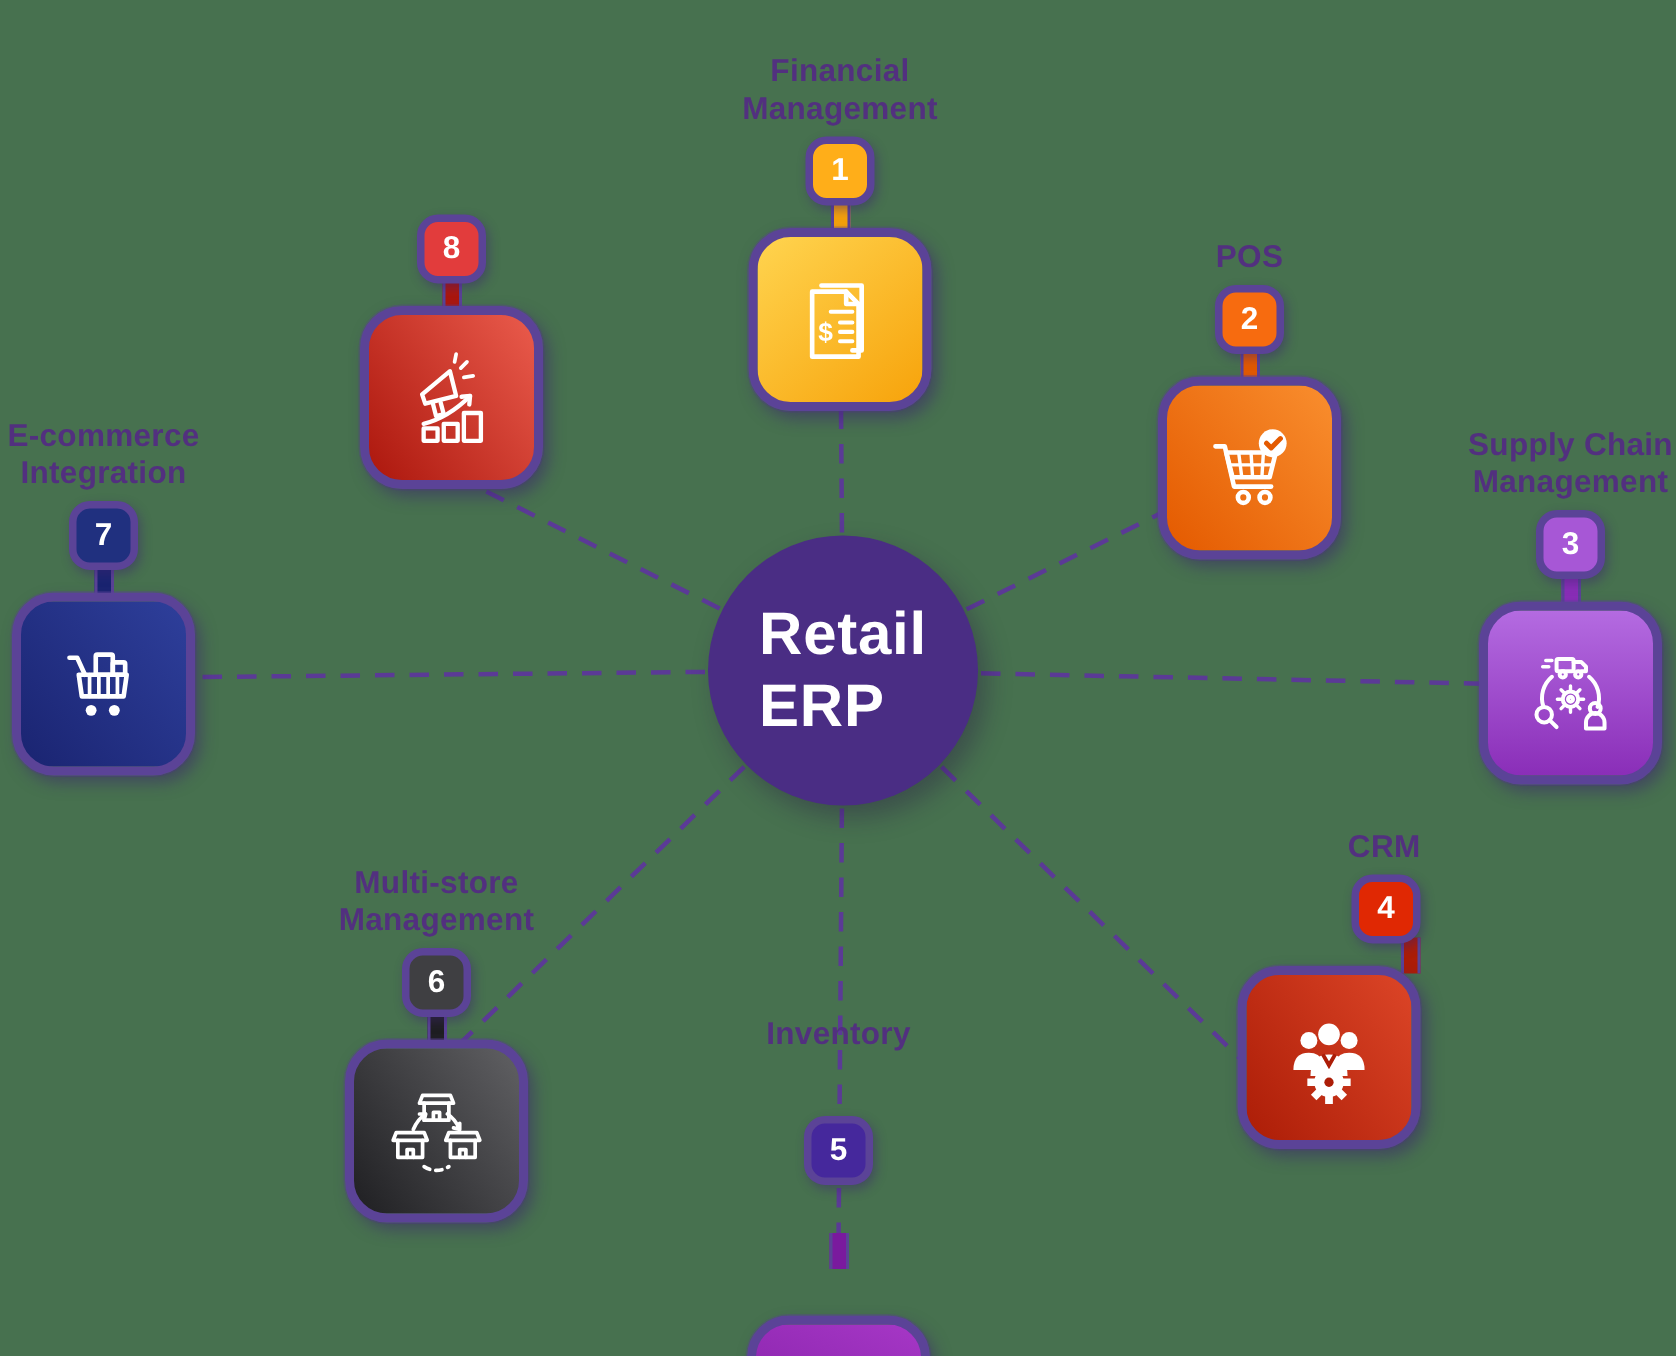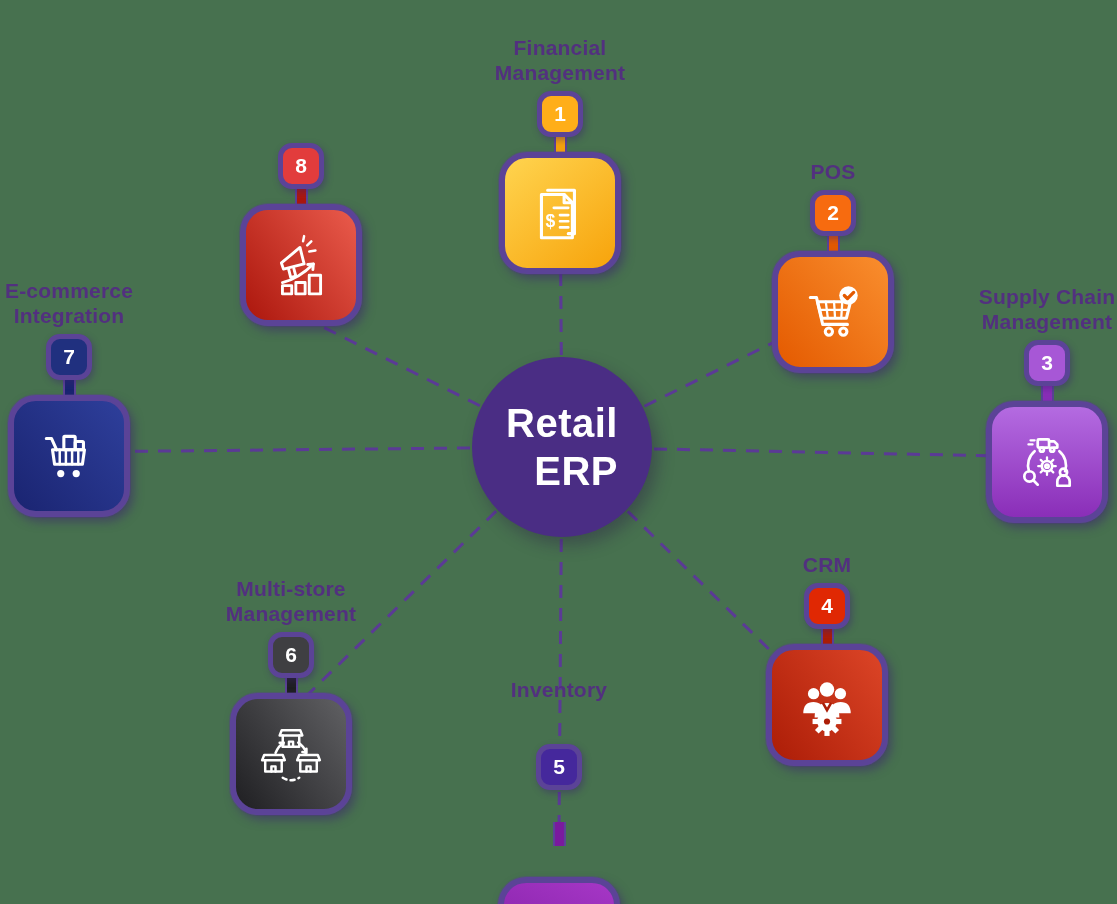--- a/index.html
+++ b/index.html
@@ -8,21 +8,21 @@
   }
   html,body{margin:0;padding:0;}
   body{background:var(--bg);font-family:"Liberation Sans",sans-serif;}
   #canvas{position:relative;width:1117px;height:904px;overflow:hidden;}
   #connectors{position:absolute;left:0;top:0;z-index:0;}
   #connectors line{stroke:var(--connector);stroke-width:3;stroke-dasharray:13 10;}
 
   .hub{
     position:absolute;left:472px;top:357px;width:180px;height:180px;border-radius:50%;
     background:var(--hub);display:flex;align-items:center;justify-content:center;
-    text-align:right;color:var(--hub-text);font-weight:bold;font-size:40px;line-height:1.2;
+    text-align:left;color:var(--hub-text);font-weight:bold;font-size:40px;line-height:1.2;
     white-space:pre-line;z-index:2;box-shadow:6px 8px 16px rgba(40,20,70,.35);
     letter-spacing:.5px;
   }
 
   .node{position:absolute;width:240px;display:flex;flex-direction:column;align-items:center;z-index:2;}
   .node-label{
     font-weight:bold;font-size:21px;line-height:25px;color:var(--label);
     text-align:center;white-space:pre-line;letter-spacing:.2px;
   }
   .badge{
@@ -39,21 +39,21 @@
     width:110px;height:110px;border:6px solid var(--ring);border-radius:28px;
     background:linear-gradient(var(--gdir,135deg),var(--light,#999),var(--dark,#555));
     display:flex;align-items:center;justify-content:center;z-index:2;
     box-shadow:4px 5px 10px rgba(60,35,110,.5), 0 0 0 1px rgba(91,67,151,.35);
   }
   .square svg{width:66px;height:66px;display:block;}
 
   .n-financial {left:440px;top:3px;margin-top:32px;  --gdir:140deg;}
   .n-pos       {left:713px;top:159px;--gdir:230deg;}
   .n-supply    {left:927px;top:284px;--gdir:180deg;}
-  .n-crm       {left:707px;top:552px;--gdir:235deg;}
+  .n-crm       {left:707px;top:552px;align-items:flex-end;--gdir:235deg;}
   .n-inventory {left:439px;top:677px;gap:36px;--gdir:205deg;}
   .n-multistore{left:171px;top:532px;margin-top:44px;--gdir:235deg;}
   .n-ecommerce {left:-51px;top:278px;--gdir:230deg;}
   .n-sales     {left:181px;top:137px;--gdir:235deg;}
 </style>
 </head>
 <body>
 
 <div id="canvas">
 

